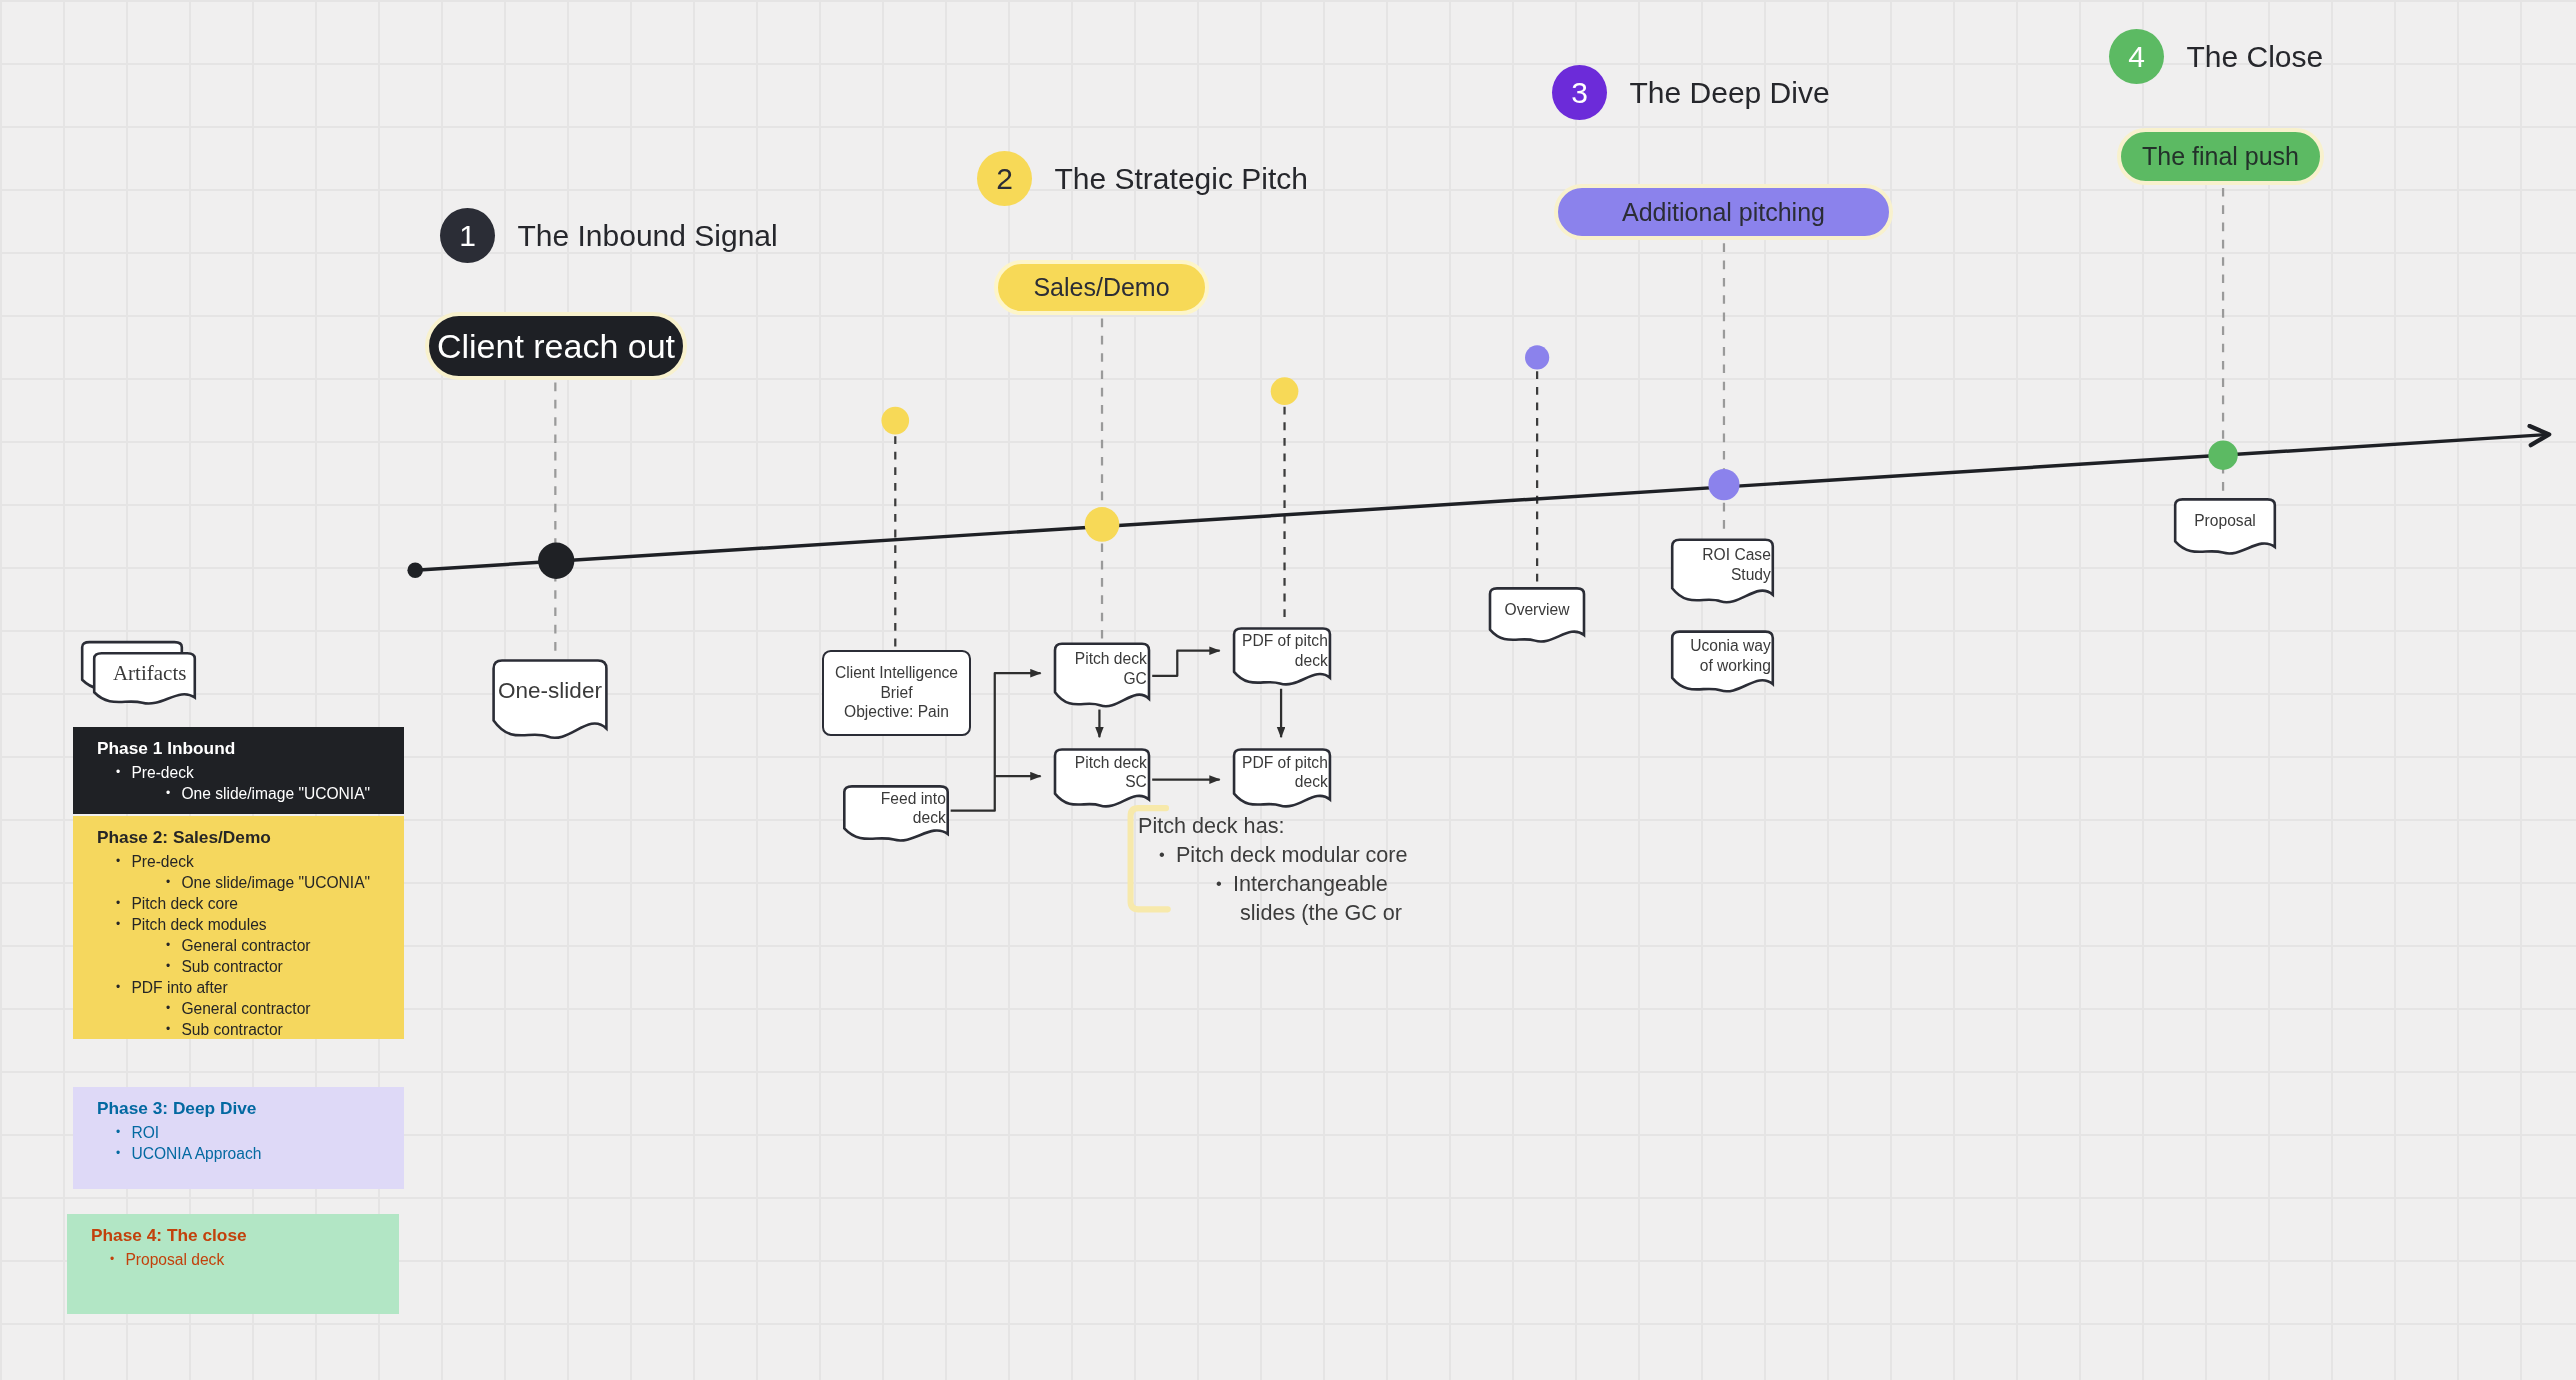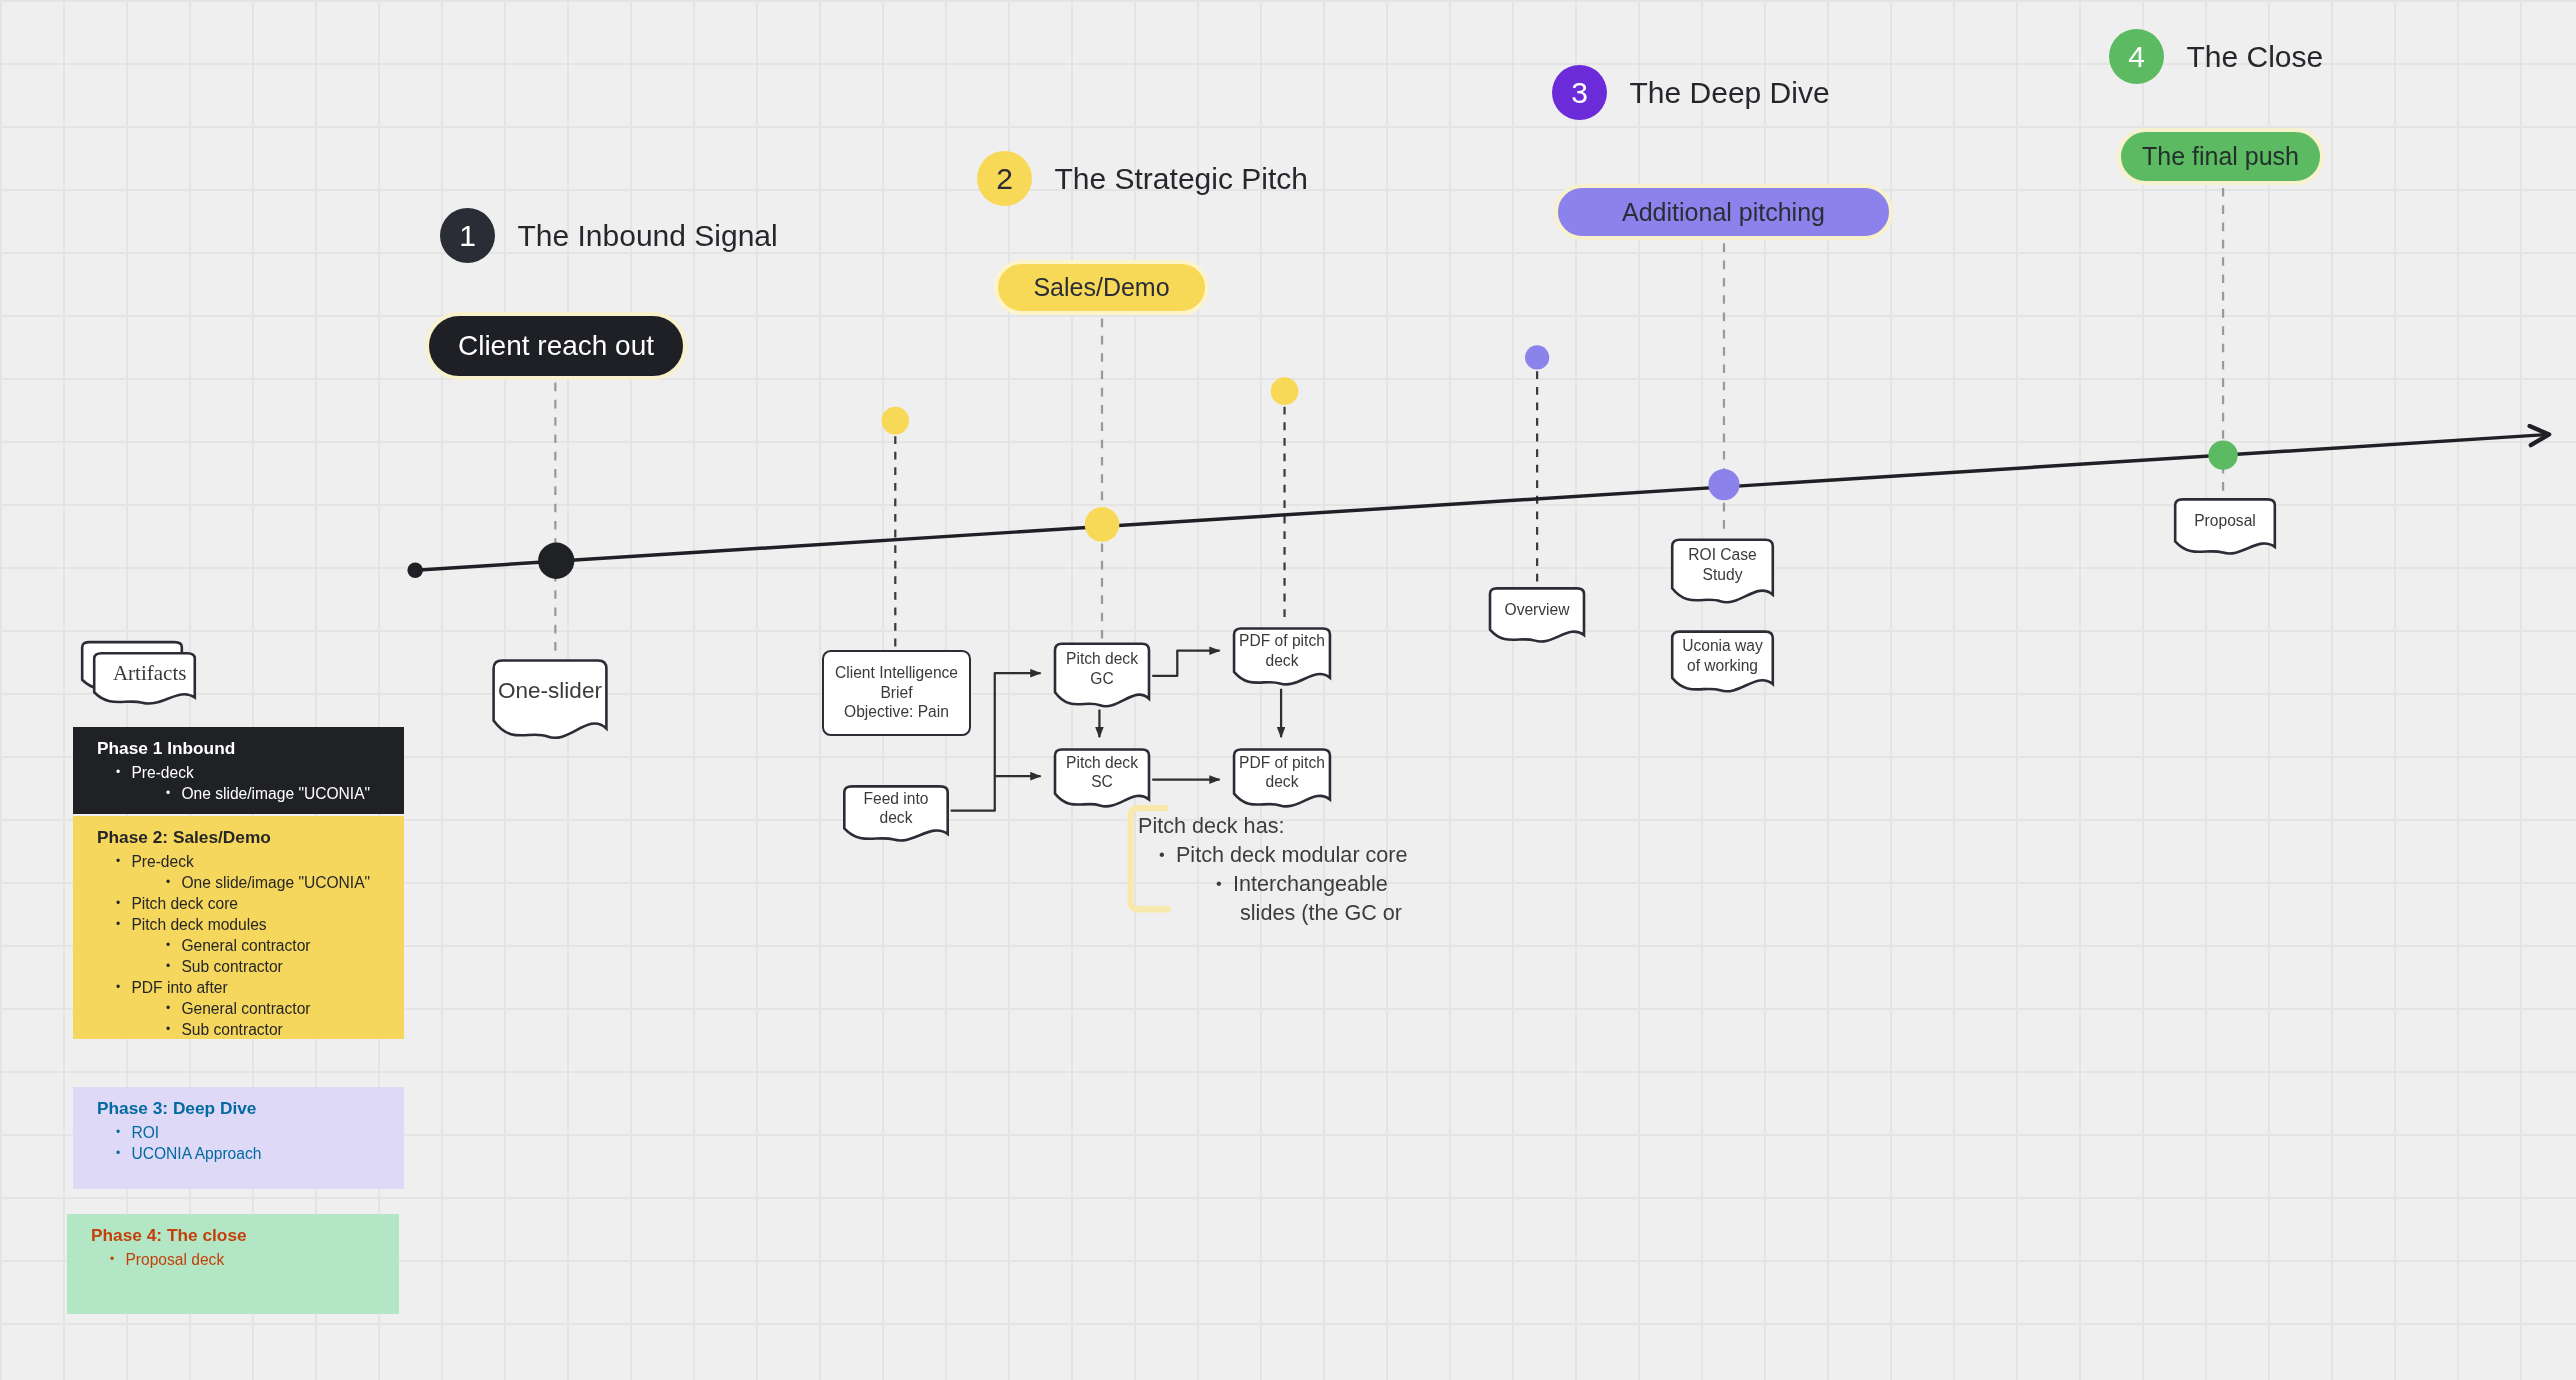--- a/index.html
+++ b/index.html
@@ -19,31 +19,31 @@
     font-size:30px;font-weight:500;flex:0 0 auto;}
   .c1{background:#2b2d36;color:#fff;}
   .c2{background:#f7d957;color:#2b2d36;}
   .c3{background:#6c2bd9;color:#fff;}
   .c4{background:#5cba63;color:#fff;}
   .header-label{font-size:30px;font-weight:500;color:#26272c;white-space:nowrap;}
 
   
   .pill{position:absolute;border-radius:864px;display:flex;align-items:center;justify-content:center;
     box-sizing:border-box;font-weight:500;white-space:nowrap;}
-  .pill1{background:#1e2025;color:#ffffff;border:4.3px solid #f8f1cd;font-size:28px;}
+  .pill1{background:#1e2025;color:#ffffff;border:4.3px solid #f8f1cd;font-size:34px;}
   .pill2{background:#f7d957;color:#2b2d36;border:4.3px solid #fdf5c9;font-size:25px;}
   .pill3{background:#8b82ec;color:#2b2d36;border:4.3px solid #f8f1cd;font-size:25px;}
   .pill4{background:#5cba63;color:#23312a;border:4.3px solid #f8f1cd;font-size:25px;}
 
   
   .doc{position:absolute;}
   .doc svg{position:absolute;left:0;top:0;width:100%;height:100%;overflow:visible;}
   .docpath{fill:#ffffff;stroke:#2b2d36;stroke-width:2.6px;}
   .doclabel{position:absolute;left:0;right:0;top:0;bottom:17%;display:flex;align-items:center;justify-content:center;
-    text-align:center;font-size:15.6px;line-height:1.25;color:#3a3a3a;padding:0 5.2px;}
+    text-align:right;font-size:15.6px;line-height:1.25;color:#3a3a3a;padding:0 5.2px;}
   .doclabel.big{font-size:22.5px;}
 
   
   .cib{position:absolute;background:#fff;border:2.2px solid #2b2d36;border-radius:8.7px;box-sizing:border-box;
     display:flex;flex-direction:column;align-items:center;justify-content:space-between;
     padding:11.2px 5.2px 13px 5.2px;font-size:15.6px;line-height:1.25;text-align:center;color:#3a3a3a;}
 
   
   .annotation{position:absolute;font-size:21.6px;line-height:29px;color:#3c3c3c;}
   .annotation .li{display:flex;gap:11.2px;}

